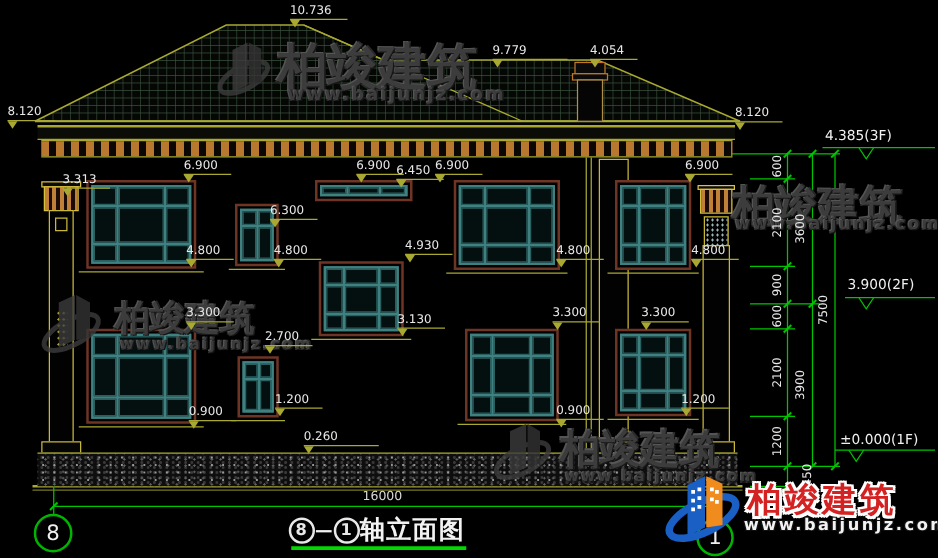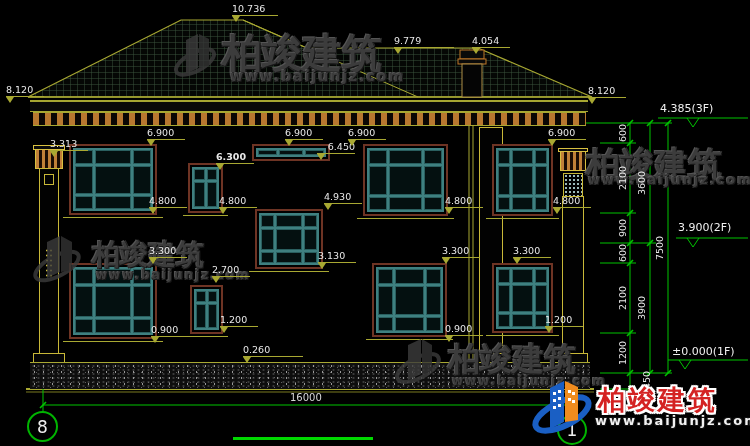--- a/index.html
+++ b/index.html
@@ -296,27 +296,27 @@
       </div></div>
   <div class="flag" style="left:588px;top:86px;"><span>8.120</span><div class="fl">
         <i class="tri"></i>
       </div></div>
   <div class="flag" style="left:50px;top:139px;"><span>3.313</span><div class="fl">
         <i class="tri"></i>
       </div></div>
   <div class="flag" style="left:147px;top:128px;"><span>6.900</span><div class="fl">
         <i class="tri"></i>
       </div></div>
-  <div class="flag" style="left:216px;top:152px;font-weight:bold;"><span>6.300</span><div class="fl">
+  <div class="flag" style="left:216px;top:164px;"><span>6.300</span><div class="fl">
         <i class="tri"></i>
       </div></div>
   <div class="flag" style="left:285px;top:128px;"><span>6.900</span><div class="fl">
         <i class="tri"></i>
       </div></div>
-  <div class="flag" style="left:317px;top:142px;text-align:right;"><span>6.450</span><div class="fl">
+  <div class="flag" style="left:317px;top:132px;"><span>6.450</span><div class="fl">
         <i class="tri"></i>
       </div></div>
   <div class="flag" style="left:348px;top:128px;"><span>6.900</span><div class="fl">
         <i class="tri"></i>
       </div></div>
   <div class="flag" style="left:548px;top:128px;"><span>6.900</span><div class="fl">
         <i class="tri"></i>
       </div></div>
   <div class="flag" style="left:149px;top:196px;"><span>4.800</span><div class="fl">
         <i class="tri"></i>
@@ -381,20 +381,23 @@
 
   <div class="hdim" style="left:290px;top:392px;">16000</div>
 
   <div class="bubble" style="left:27px;top:411px;width:31px;height:31px;">
       <span>8</span>
     </div>
   <div class="bubble" style="left:557px;top:415px;width:30px;height:30px;">
       <span>1</span>
     </div>
 
+  <div class="ttl" style="left:231px;top:410px;">
+    <span class="tcirc">8</span><span style="font-size:14px;vertical-align:middle;">—</span><span class="tcirc">1</span><span>轴立面图</span>
+  </div>
   <div class="tuline" style="left:233px;top:437px;width:140px;"></div>
 
   <svg class="wmicon" style="left:172px;top:28px;" width="46" height="58">
       <ellipse cx="23" cy="34" rx="21" ry="9" fill="none" stroke="#3c3c3c" stroke-width="4" transform="rotate(-28 23 34)"></ellipse>
       <path d="M14 12 L26 6 L26 40 L14 46 Z" fill="#3c3c3c"></path>
       <path d="M27 6 L37 11 L37 38 L27 40 Z" fill="#343434"></path>
     </svg>
   <div class="wm" style="left:222px;top:26px;font-size:40px;">柏竣建筑</div>
   <div class="wm wm-url" style="left:230px;top:68px;font-size:14px;">www.baijunjz.com</div>
 

